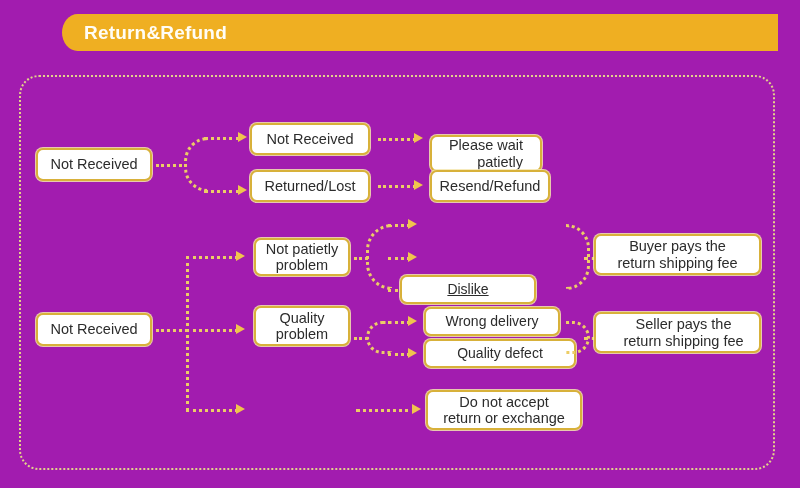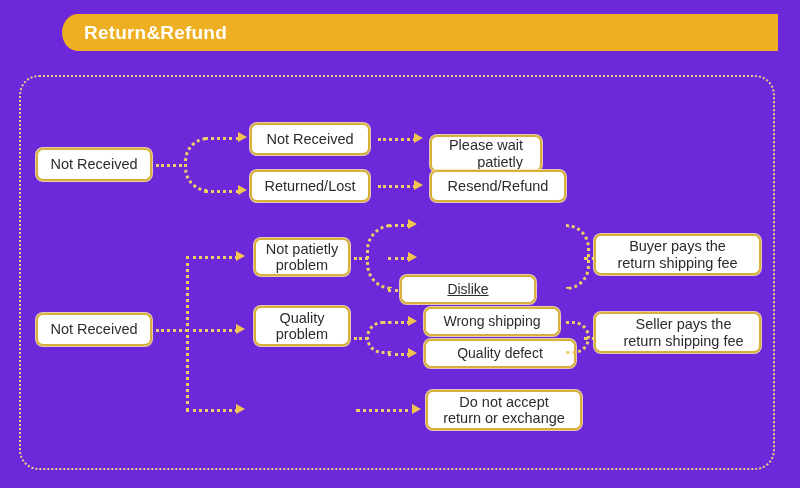--- a/index.html
+++ b/index.html
@@ -7,21 +7,21 @@
     padding: 0;
     background: #fdfcf8;
   }
   body {
     font-family: "Liberation Sans", sans-serif;
   }
   #page {
     position: relative;
     width: 800px;
     height: 488px;
-    background: #6d28d9;
+    background: #a21caf;
     overflow: hidden;
   }
 
   
   #header-banner {
     position: absolute;
     left: 62px;
     top: 14px;
     width: 716px;
     height: 37px;
@@ -152,21 +152,21 @@
   <div class="node" style="left:250px; top:123px; width:120px; height:32px;">Not Received</div>
   <div class="node" style="left:250px; top:170px; width:120px; height:32px;">Returned/Lost</div>
 
   <div class="dotline" style="left:378px; top:138px; width:38px;"></div>
   <div class="arrow" style="left:414px; top:133px;"></div>
   <div class="dotline" style="left:378px; top:185px; width:38px;"></div>
   <div class="arrow" style="left:414px; top:180px;"></div>
 
   <div class="node" style="left:430px; top:135px; width:112px; height:37px;text-align:right;">Please wait
 patietly</div>
-  <div class="node" style="left:430px; top:170px; width:136px; height:32px;">Resend/Refund</div>
+  <div class="node" style="left:430px; top:170px; width:120px; height:32px;">Resend/Refund</div>
 
   <div class="node" style="left:36px; top:313px; width:116px; height:33px;">Not Received</div>
 
   <div class="dotline" style="left:156px; top:329px; width:32px;"></div>
   <div class="dotline-v" style="left:186px; top:256px; height:155px;"></div>
 
   <div class="dotline" style="left:186px; top:256px; width:52px;"></div>
   <div class="arrow" style="left:236px; top:251px;"></div>
 
   <div class="dotline" style="left:186px; top:329px; width:52px;"></div>
@@ -190,21 +190,21 @@
   <div class="arrow" style="left:408px; top:284px;"></div>
 
   <div class="dotline" style="left:354px; top:337px; width:14px;"></div>
   <div class="bracket" style="left:366px; top:321px; width:26px; height:33px;"></div>
   <div class="dotline" style="left:388px; top:321px; width:22px;"></div>
   <div class="arrow" style="left:408px; top:316px;"></div>
   <div class="dotline" style="left:388px; top:353px; width:22px;"></div>
   <div class="arrow" style="left:408px; top:348px;"></div>
 
   <div class="node small" style="left:400px; top:275px; width:136px; height:29px;text-decoration:underline;">Dislike</div>
-  <div class="node small" style="left:424px; top:307px; width:136px; height:29px;">Wrong shipping</div>
+  <div class="node small" style="left:424px; top:307px; width:136px; height:29px;">Wrong delivery</div>
   <div class="node small" style="left:424px; top:339px; width:152px; height:29px;text-align:right;">Quality defect</div>
 
   <div class="merge" style="left:566px; top:224px; width:24px; height:66px;"></div>
   <div class="dotline" style="left:584px; top:257px; width:12px;"></div>
 
   <div class="merge" style="left:566px; top:321px; width:24px; height:33px;"></div>
   <div class="dotline" style="left:584px; top:337px; width:12px;"></div>
 
   <div class="node" style="left:594px; top:234px; width:167px; height:41px;">Buyer pays the
 return shipping fee</div>

